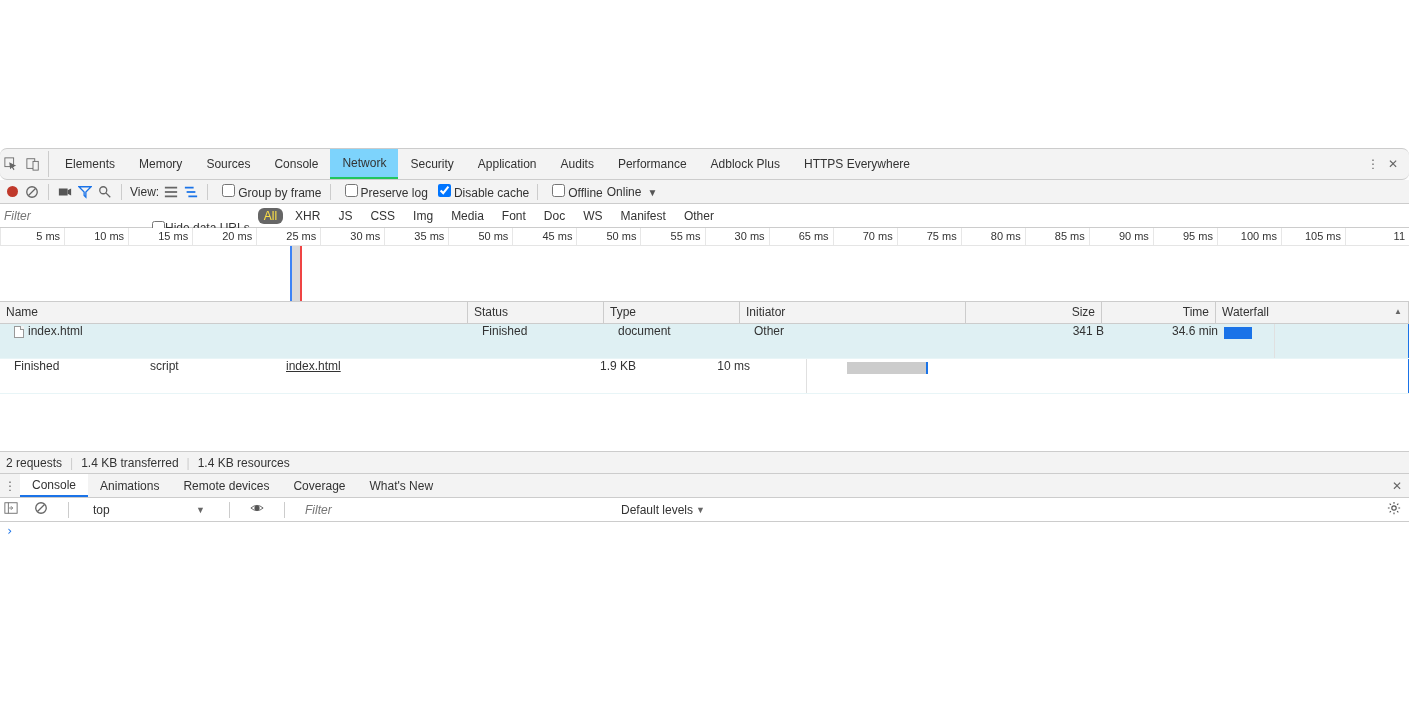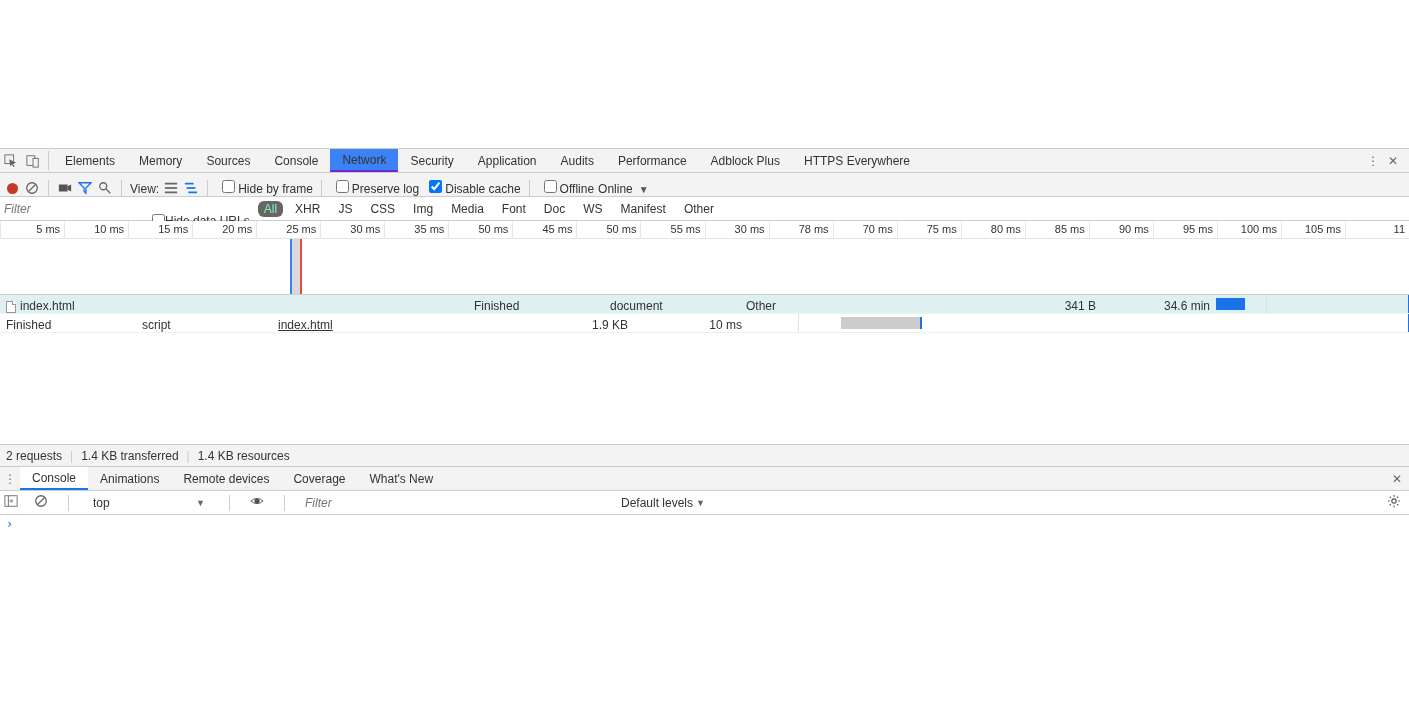--- a/index.html
+++ b/index.html
@@ -1,61 +1,61 @@
 <!DOCTYPE html>
 <html><head>
 <meta charset="utf-8">
 <style>
 * { box-sizing: border-box; margin: 0; padding: 0; }
 body { font-family: "Segoe UI", Arial, sans-serif; font-size: 12px; color: #333; background: #fff; width: 1409px; }
 .blank-top { height: 148px; background: #fff; }
 
 
-.tabbar { height: 25px; border-top: 1px solid #ccc; border-bottom: 1px solid #ccc; background: #f3f3f3; display: flex; align-items: stretch; }
+.tabbar { height: 32px; border-top: 1px solid #ccc; border-bottom: 1px solid #ccc; background: #f3f3f3; display: flex; align-items: stretch; border-radius: 7px; }
 .tabbar .iconbox { width: 22px; display: flex; align-items: center; justify-content: center; color: #666; }
 .tabbar .divider { width: 1px; background: #ccc; margin: 2px 4px; }
 .tabbar .tabs { display: flex; align-items: stretch; flex: 1; }
 .tabbar .tab { padding: 0 12px; display: flex; align-items: center; color: #333; cursor: default; }
-.tabbar .tab.active { border-bottom: 2px solid #6d28d9; background: #3b82f6; }
+.tabbar .tab.active { border-bottom: 2px solid #22c55e; background: #7dd3fc; }
 .tabbar .right { display: flex; align-items: center; margin-left: auto; padding-right: 6px; }
 .tabbar .right .iconbox { width: 20px; }
 
 
-.toolbar { height: 24px; border-bottom: 1px solid #ccc; background: #f3f3f3; display: flex; align-items: flex-end; padding: 0 4px; gap: 4px; }
+.toolbar { height: 24px; border-bottom: 1px solid #ccc; background: #f3f3f3; display: flex; align-items: center; padding: 0 4px; gap: 4px; }
 .toolbar .sep { width: 1px; height: 16px; background: #ccc; margin: 0 4px; }
 .toolbar .dot-red { width: 11px; height: 11px; border-radius: 50%; background: #c0392b; }
 .toolbar .ic { width: 16px; height: 16px; display: flex; align-items: center; justify-content: center; color: #555; }
 .toolbar .lbl { color: #333; }
 .toolbar input[type=checkbox] { margin: 0 3px 0 6px; }
 .toolbar .select-arrow { color: #555; margin-left: 6px; font-size: 10px; }
 
 
 .filterbar { height: 24px; border-bottom: 1px solid #ccc; background: #fff; display: flex; align-items: center; }
 .filterbar .filter-input { border: none; outline: none; height: 22px; width: 148px; padding: 0 4px; color: #777; font-size: 12px; font-style: italic; }
 .filterbar .hide-urls { display: flex; align-items: center; margin-left: 4px; margin-top: 24px; }
 .filterbar .ftypes { display: flex; align-items: center; gap: 6px; margin-left: 8px; }
 .filterbar .ftype { padding: 1px 6px; border-radius: 6px; cursor: default; }
-.filterbar .ftype.active { background: #666; color: #86efac; }
+.filterbar .ftype.active { background: #666; color: #fde047; }
 
 
 .timeline { height: 74px; border-bottom: 1px solid #ccc; background: #fff; position: relative; overflow: hidden; }
 .timeline .ticks { height: 18px; border-bottom: 1px solid #e5e5e5; display: flex; }
 .timeline .tick { flex: 1; font-size: 11px; color: #333; text-align: right; padding-right: 4px; border-left: 1px solid #e7e7e7; padding-top: 2px; white-space: nowrap; }
 .timeline .body { position: relative; height: 56px; }
 .timeline .marker-blue { position: absolute; top: 0; bottom: 0; width: 2px; background: #3b82f6; }
 .timeline .marker-red  { position: absolute; top: 0; bottom: 0; width: 2px; background: #ef4444; }
 .timeline .marker-gray { position: absolute; top: 0; bottom: 0; width: 10px; background: rgba(180,180,180,.5); border-left: 1px solid #aaa; }
 
 
 .tablewrap { height: 150px; border-bottom: 1px solid #ccc; display: flex; flex-direction: column; }
 .thead { height: 22px; background: #f3f3f3; border-bottom: 1px solid #ccc; display: flex; font-size: 12px; }
 .thead .th { padding: 3px 6px; border-right: 1px solid #ccc; position: relative; }
 .thead .th.sort::after { content: "▲"; font-size: 8px; position: absolute; right: 6px; top: 5px; color: #666; }
 .tbody { flex: 1; overflow: hidden; }
-.trow { height: 19px; display: flex; align-items: flex-end; border-bottom: 1px solid #e8f5f7; }
+.trow { height: 35px; display: flex; align-items: flex-start; border-bottom: 1px solid #e8f5f7; padding-left: 8px; }
 .trow.selected { background: #dff0f3; }
 .trow .td { padding: 0 6px; overflow: hidden; white-space: nowrap; text-overflow: ellipsis; }
 .trow .td.num { text-align: right; }
 .trow .td.wf { position: relative; height: 100%; }
 .trow .td.wf .bar { position: absolute; top: 3px; height: 12px; background: #1a73e8; }
 .trow .td.wf .bar.gray { background: #ccc; }
 .trow .td.wf .bar.thin-blue { background: #1a73e8; width: 2px; }
 .wf-grid-left { position: absolute; top: 0; bottom: 0; left: 50px; width: 1px; background: #e0e0e0; }
 .wf-grid-right { position: absolute; top: 0; bottom: 0; right: 0; width: 1px; background: #1a73e8; }
 .file-ic { display: inline-block; width: 10px; height: 12px; border: 1px solid #999; margin-right: 4px; background: #fff; vertical-align: middle; position: relative; }
@@ -171,21 +171,21 @@
       </svg>
   </div>
   <div class="ic" style="color:#1a73e8">
     <svg class="svgicon" viewBox="0 0 16 16">
         <rect x="1" y="2" width="10" height="2" fill="#1a73e8"></rect>
         <rect x="3" y="7" width="10" height="2" fill="#1a73e8"></rect>
         <rect x="5" y="12" width="10" height="2" fill="#1a73e8"></rect>
       </svg>
   </div>
   <div class="sep"></div>
-  <label><input type="checkbox" style=""><span>Hide by frame</span></label>
+  <label><input type="checkbox" style=""><span>Group by frame</span></label>
   <div class="sep"></div>
   <label><input type="checkbox" id="cb-preserve" style=""><span>Preserve log</span></label>
   <label><input type="checkbox" id="cb-disable" checked="" style=""><span>Disable cache</span></label>
   <div class="sep"></div>
   <label><input type="checkbox" id="cb-offline" style=""><span>Offline</span></label>
   <span class="lbl"><span>Online</span><span class="select-arrow">▼</span></span>
 </div>
 
 <div class="filterbar">
   <input class="filter-input" placeholder="Filter" style="">
@@ -215,39 +215,48 @@
       <div class="tick">15 ms</div>
       <div class="tick">20 ms</div>
       <div class="tick">25 ms</div>
       <div class="tick">30 ms</div>
       <div class="tick">35 ms</div>
       <div class="tick">50 ms</div>
       <div class="tick">45 ms</div>
       <div class="tick">50 ms</div>
       <div class="tick">55 ms</div>
       <div class="tick">30 ms</div>
-      <div class="tick">78 ms</div>
+      <div class="tick">65 ms</div>
       <div class="tick">70 ms</div>
       <div class="tick">75 ms</div>
       <div class="tick">80 ms</div>
       <div class="tick">85 ms</div>
       <div class="tick">90 ms</div>
       <div class="tick">95 ms</div>
       <div class="tick">100 ms</div>
       <div class="tick">105 ms</div>
       <div class="tick">11</div>
     </div>
   <div class="body">
     <div class="marker-gray" style="left:290px"></div>
     <div class="marker-blue" style="left:290px"></div>
     <div class="marker-red" style="left:300px"></div>
   </div>
 </div>
 
 <div class="tablewrap">
+  <div class="thead">
+    <div class="th c-name">Name</div>
+    <div class="th c-status">Status</div>
+    <div class="th c-type">Type</div>
+    <div class="th c-initiator">Initiator</div>
+    <div class="th c-size" style="text-align:right">Size</div>
+    <div class="th c-time" style="text-align:right">Time</div>
+    <div class="th c-waterfall sort">Waterfall</div>
+  </div>
   <div class="tbody">
       <div class="trow selected">
         <div class="td c-name"><span class="file-ic"></span>index.html</div>
         <div class="td c-status">Finished</div>
         <div class="td c-type">document</div>
         <div class="td c-initiator">Other</div>
         <div class="td c-size num">341 B</div>
         <div class="td c-time num">34.6 min</div>
         <div class="td c-waterfall wf">
           <div class="wf-grid-left"></div>

